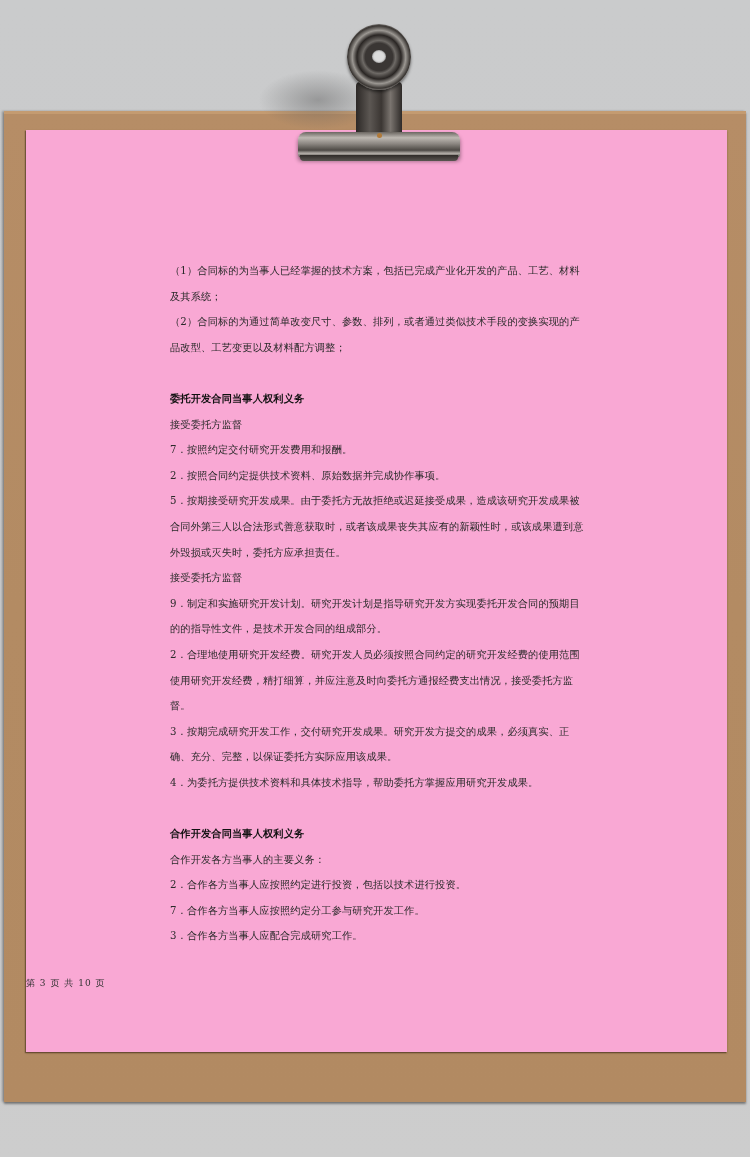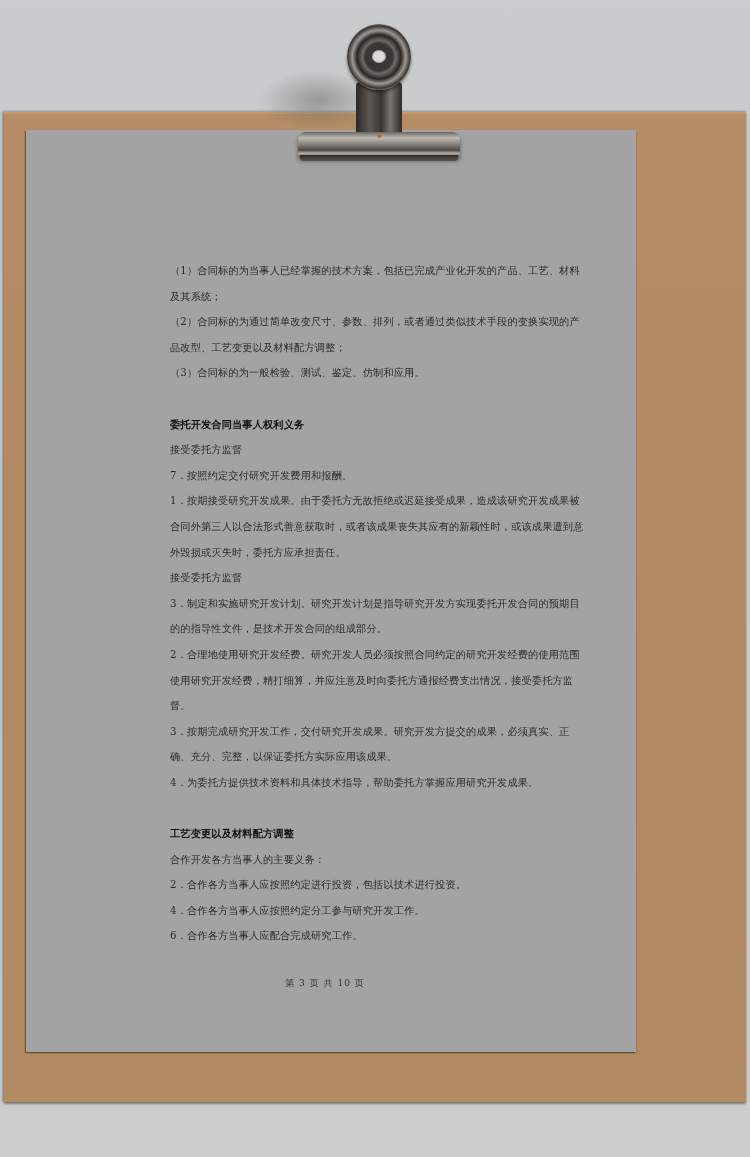--- a/index.html
+++ b/index.html
@@ -11,34 +11,34 @@
   .board {
     position: absolute; left: 4px; top: 111px; width: 742px; height: 991px;
     background: linear-gradient(180deg, #b68d66 0%, #b38b63 50%, #b28a62 100%);
     box-shadow: 0 2px 2px rgba(60,60,60,0.55), -2px 0 2px rgba(80,80,80,0.4);
   }
   .board::before {
     content: ""; position: absolute; left: 0; top: 0; right: 0; height: 3px;
     background: #c49b71;
   }
   .paper {
-    position: absolute; left: 26px; top: 130px; width: 610px; height: 922px;
-    background: #a3a3a3;
+    position: absolute; left: 26px; top: 130px; width: 701px; height: 922px;
+    background: #f9a8d4;
     box-shadow: -1px 1px 1px rgba(70,50,30,0.55), 0 1px 2px rgba(70,50,30,0.4);
   }
   .content {
     position: absolute; left: 144px; top: 128px; width: 420px;
     font-size: 10.2px; line-height: 25.6px; color: #2a2a2a;
     letter-spacing: 0.15px;
   }
   .content p { margin: 0; }
   .content .heading { font-weight: bold; color: #111; }
   .content .gap { height: 25.6px; }
   .footer {
-    position: absolute; left: 0; right: 12px; top: 847px; text-align: center;
+    position: absolute; left: 0; right: 12px; top: 847px; text-align: left;
     font-size: 9px; color: #333; letter-spacing: 1px;
   }
   
   .clip { position: absolute; left: 0; top: 0; width: 750px; height: 180px; pointer-events: none; }
   .clip-shadow {
     position: absolute; left: 258px; top: 70px; width: 100px; height: 60px;
     background: radial-gradient(ellipse at 60% 50%, rgba(90,90,90,0.45), rgba(90,90,90,0) 70%);
   }
   .clip-ring {
     position: absolute; left: 347px; top: 24px; width: 64px; height: 66px; border-radius: 50%;
@@ -71,39 +71,39 @@
 </style>
 </head>
 <body>
 
 <div class="board"></div>
 
 <div class="paper">
   <div class="content">
     <p>（1）合同标的为当事人已经掌握的技术方案，包括已完成产业化开发的产品、工艺、材料及其系统；</p>
     <p>（2）合同标的为通过简单改变尺寸、参数、排列，或者通过类似技术手段的变换实现的产品改型、工艺变更以及材料配方调整；</p>
-    <p>（3）合同标的为一般检验、测试、鉴定、仿制和应用。</p>
     <div class="gap"></div>
 
     <p class="heading">委托开发合同当事人权利义务</p>
     <p>接受委托方监督</p>
     <p>7．按照约定交付研究开发费用和报酬。</p>
-    <p>1．按期接受研究开发成果。由于委托方无故拒绝或迟延接受成果，造成该研究开发成果被合同外第三人以合法形式善意获取时，或者该成果丧失其应有的新颖性时，或该成果遭到意外毁损或灭失时，委托方应承担责任。</p>
+    <p>2．按照合同约定提供技术资料、原始数据并完成协作事项。</p>
+    <p>5．按期接受研究开发成果。由于委托方无故拒绝或迟延接受成果，造成该研究开发成果被合同外第三人以合法形式善意获取时，或者该成果丧失其应有的新颖性时，或该成果遭到意外毁损或灭失时，委托方应承担责任。</p>
     <p>接受委托方监督</p>
-    <p>3．制定和实施研究开发计划。研究开发计划是指导研究开发方实现委托开发合同的预期目的的指导性文件，是技术开发合同的组成部分。</p>
+    <p>9．制定和实施研究开发计划。研究开发计划是指导研究开发方实现委托开发合同的预期目的的指导性文件，是技术开发合同的组成部分。</p>
     <p>2．合理地使用研究开发经费。研究开发人员必须按照合同约定的研究开发经费的使用范围使用研究开发经费，精打细算，并应注意及时向委托方通报经费支出情况，接受委托方监督。</p>
     <p>3．按期完成研究开发工作，交付研究开发成果。研究开发方提交的成果，必须真实、正确、充分、完整，以保证委托方实际应用该成果。</p>
     <p>4．为委托方提供技术资料和具体技术指导，帮助委托方掌握应用研究开发成果。</p>
     <div class="gap"></div>
 
-    <p class="heading">工艺变更以及材料配方调整</p>
+    <p class="heading">合作开发合同当事人权利义务</p>
     <p>合作开发各方当事人的主要义务：</p>
     <p>2．合作各方当事人应按照约定进行投资，包括以技术进行投资。</p>
-    <p>4．合作各方当事人应按照约定分工参与研究开发工作。</p>
-    <p>6．合作各方当事人应配合完成研究工作。</p>
+    <p>7．合作各方当事人应按照约定分工参与研究开发工作。</p>
+    <p>3．合作各方当事人应配合完成研究工作。</p>
   </div>
   <div class="footer">第 3 页 共 10 页</div>
 </div>
 
 <div class="clip">
   <div class="clip-shadow"></div>
   <div class="clip-neck"></div>
   <div class="clip-ring"></div>
   <div class="clip-hole"></div>
   <div class="clip-bar"></div>

